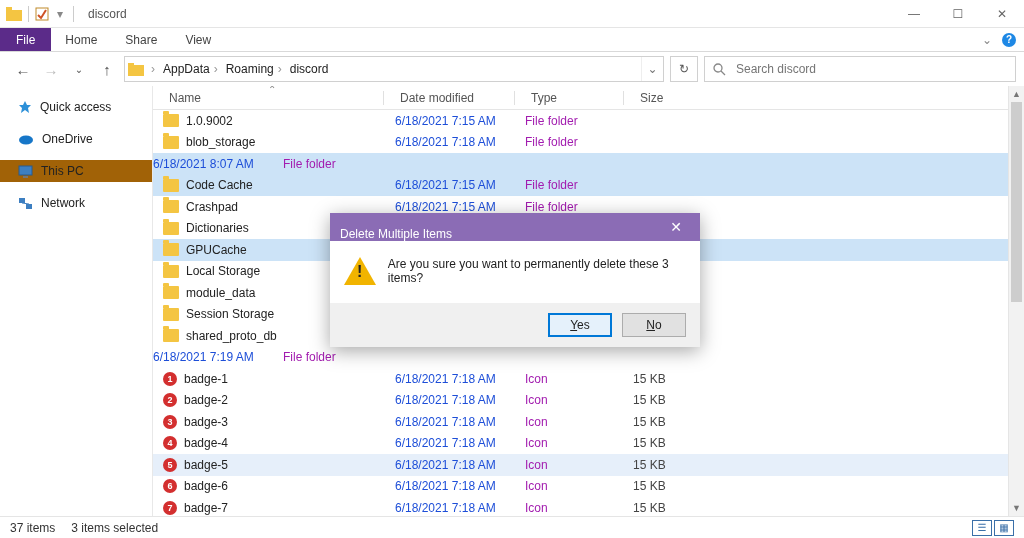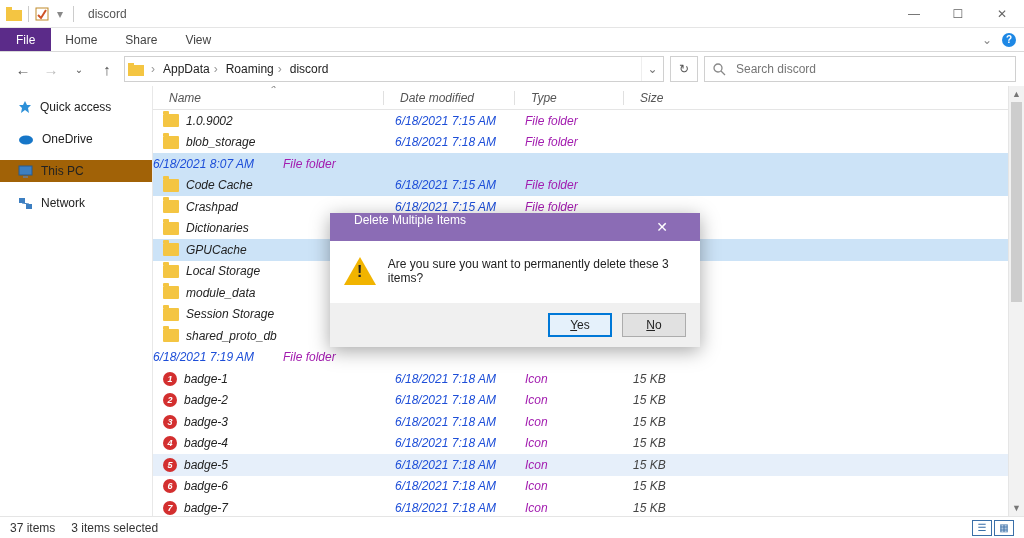--- a/index.html
+++ b/index.html
@@ -32,21 +32,21 @@
   .refresh-box { width:28px; height:26px; border:1px solid #d0d0d0; display:flex; align-items:center; justify-content:center; color:#555; }
   .searchbar { width:312px; height:26px; border:1px solid #d0d0d0; display:flex; align-items:center; padding:0 8px; color:#777; gap:8px; }
   .searchbar input { border:none; outline:none; flex:1; font-size:12px; color:#333; }
   
   .main { display:flex; height:calc(538px - 28px - 24px - 34px - 22px); }
   .sidebar { width:152px; padding:10px 0; }
   .side-item { display:flex; align-items:center; gap:8px; padding:4px 6px 4px 18px; font-size:12px; color:#222; }
   .side-item.selected { background:#a16207; }
   .side-gap { height:10px; }
   .content { flex:1; position:relative; display:flex; border-left:1px solid #e8e8e8; }
-  .files { flex:1; overflow:hidden;font-style:italic; }
+  .files { flex:1; overflow:hidden; }
   .col-header { height:24px; display:flex; align-items:center; border-bottom:1px solid #e5e5e5; font-size:12px; color:#555; position:relative; }
   .col { padding-left:16px; display:flex; align-items:center; height:100%; }
   .col.name { width:230px; }
   .col.date { width:130px; }
   .col.type { width:108px; }
   .col.size { width:66px; justify-content:flex-start; }
   .col-sep { width:1px; height:14px; background:#e0e0e0; }
   .sort-arrow { position:absolute; top:-2px; font-size:10px; color:#888; }
   .rows { overflow-y:auto; height:calc(100% - 24px); }
   .row { height:21.5px; display:flex; align-items:center; font-size:12px; }
@@ -63,21 +63,21 @@
   .sb-btn { height:16px; display:flex; align-items:center; justify-content:center; color:#777; font-size:9px; }
   .sb-track { flex:1; position:relative; }
   .sb-thumb { position:absolute; left:2px; right:2px; top:0; height:200px; background:#cdcdcd; }
   
   .statusbar { height:22px; display:flex; align-items:center; padding:0 10px; font-size:12px; color:#333; border-top:1px solid #e5e5e5; justify-content:space-between; }
   .status-left { display:flex; gap:16px; }
   .view-icons { display:flex; gap:2px; }
   .view-ico { width:20px; height:16px; border:1px solid #3a6fa8; display:flex; align-items:center; justify-content:center; font-size:10px; color:#3a6fa8; }
   
   .dialog { position:absolute; left:330px; top:213px; width:370px; background:#f0f0f0; box-shadow:0 4px 18px rgba(0,0,0,0.35); }
-  .dlg-title { height:28px; background:#8b6cb5; color:#fff; display:flex; align-items:flex-start; padding:0 24px; font-size:12px; }
+  .dlg-title { height:28px; background:#8b6cb5; color:#fff; display:flex; align-items:flex-end; padding:0 10px; font-size:12px; }
   .dlg-close { margin-left:auto; width:28px; height:28px; display:flex; align-items:center; justify-content:center; font-size:14px; }
   .dlg-body { padding:14px 14px 16px 14px; display:flex; gap:14px; background:#fff; }
   .warn-ico { width:32px; height:32px; position:relative; }
   .warn-tri { width:0; height:0; border-left:16px solid transparent; border-right:16px solid transparent; border-bottom:28px solid #f1b400; position:absolute; top:2px; }
   .warn-ex { position:absolute; left:13px; top:8px; font-weight:bold; font-size:16px; }
   .dlg-text { font-size:12px; color:#222; padding-top:2px; }
   .dlg-buttons { display:flex; justify-content:flex-end; gap:10px; padding:10px 14px; }
   .dlg-btn { width:64px; height:24px; display:flex; align-items:center; justify-content:center; background:#e1e1e1; border:1px solid #acacac; font-size:12px; }
   .dlg-btn.default { border:2px solid #0078d7; background:#e5f1fb; }
   .ul { text-decoration:underline; }

